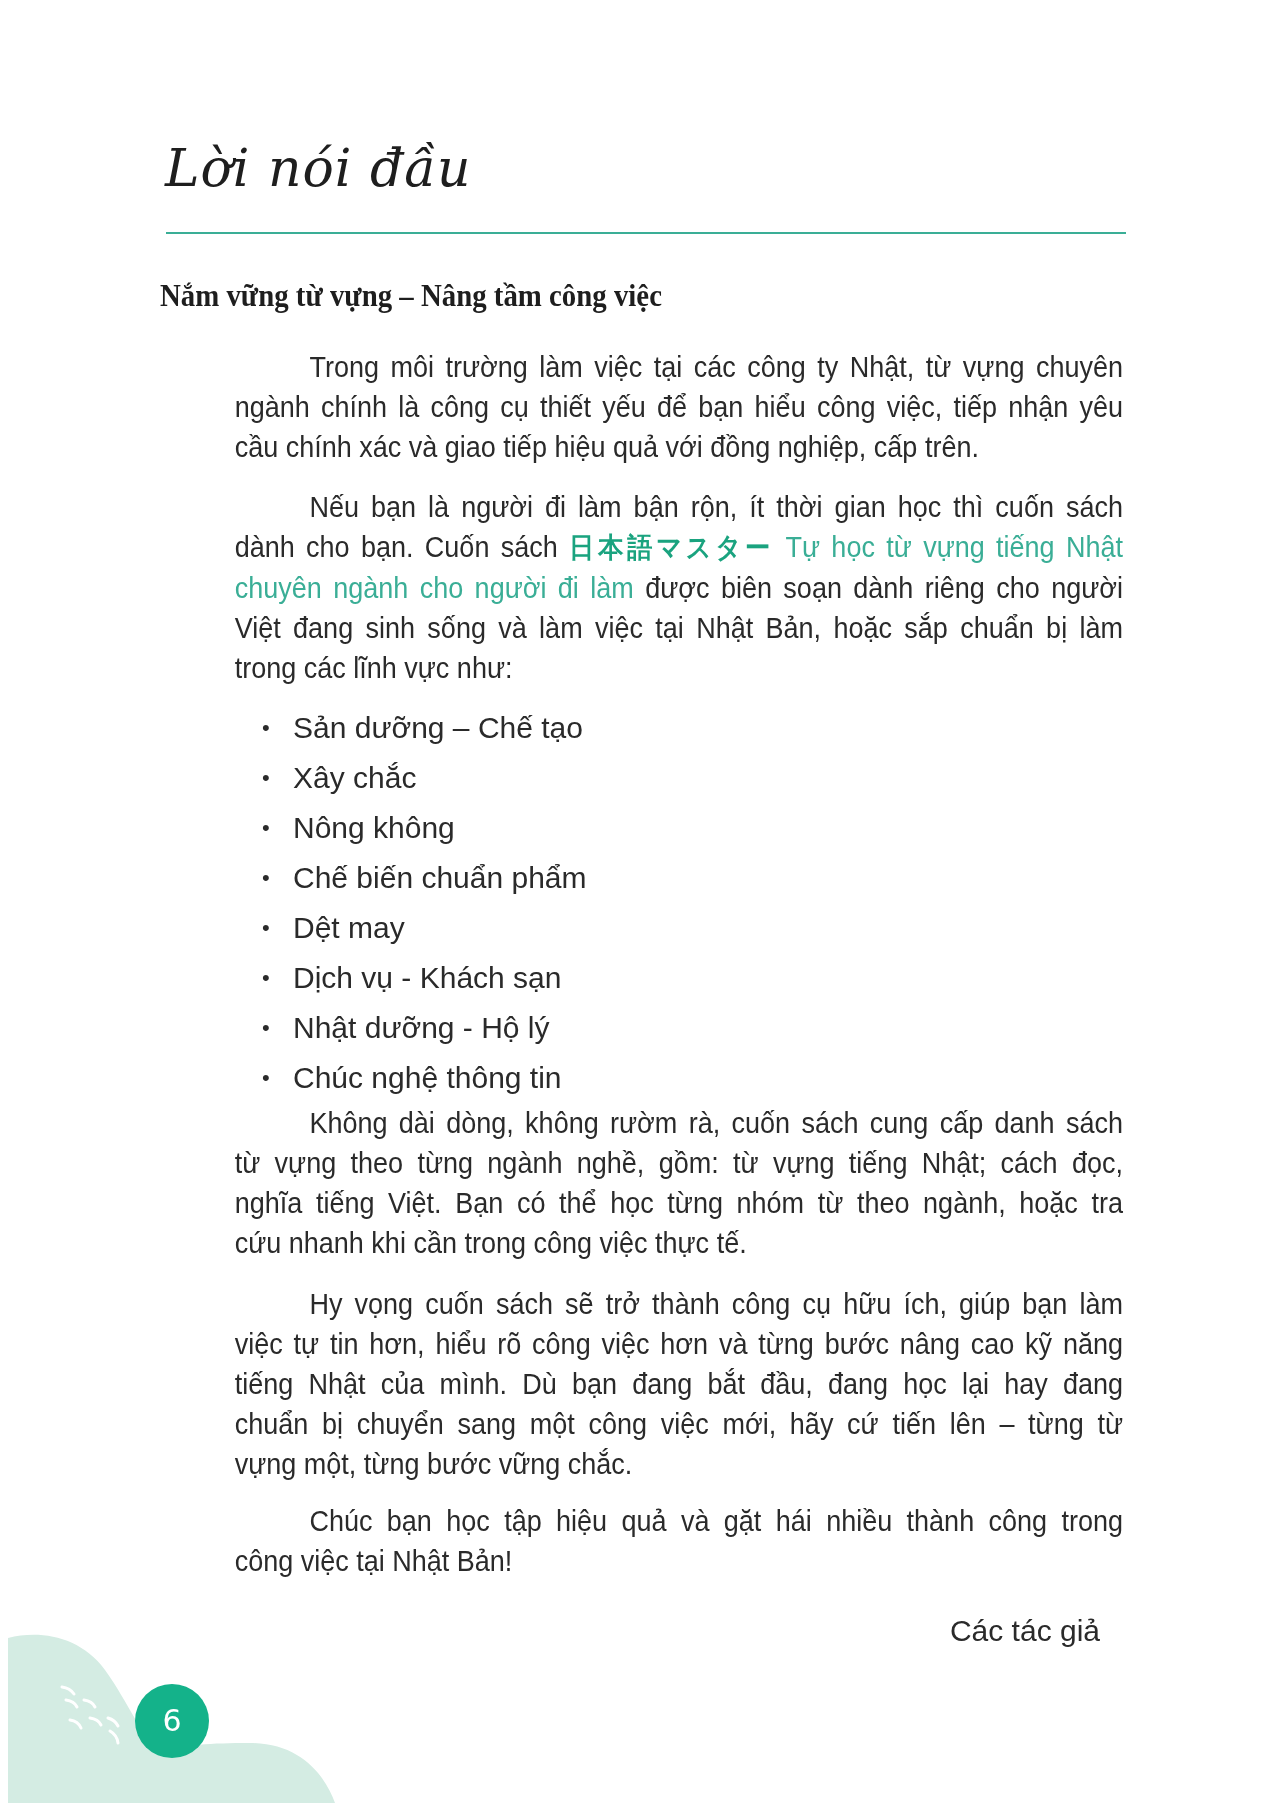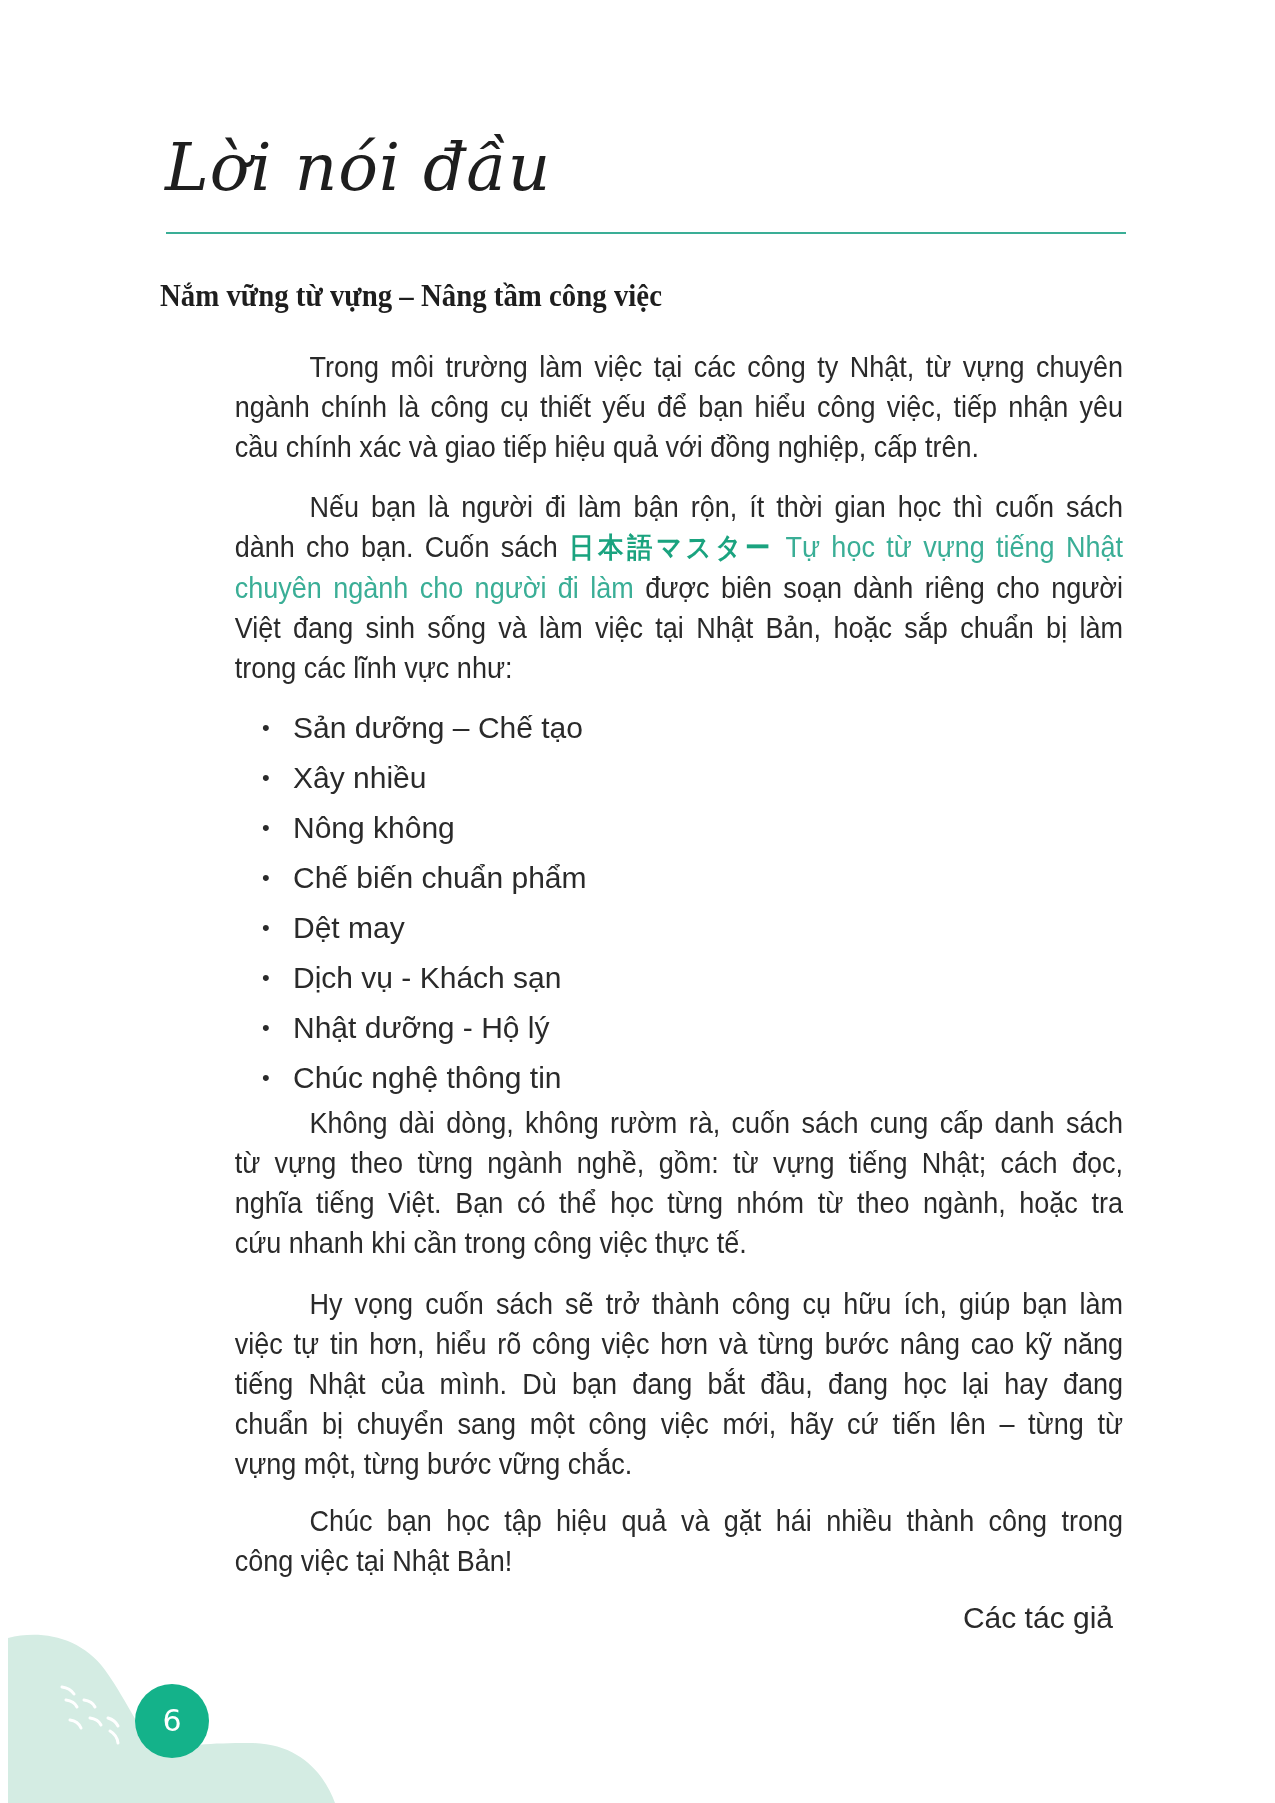--- a/index.html
+++ b/index.html
@@ -1,21 +1,21 @@
 <!DOCTYPE html>
 <html><head>
 <meta charset="utf-8">
 <style>
   html, body { margin: 0; padding: 0; background: #ffffff; }
   body { width: 1275px; height: 1803px; position: relative; overflow: hidden; }
   .page { position: absolute; left: 0; top: 0; width: 1275px; height: 1803px; background: #fff; }
   .title {
     position: absolute; left: 165px; top: 128px;
     font-family: "DejaVu Serif", serif; font-style: italic; font-weight: normal;
-    font-size: 66px; line-height: 80px; color: #1e1e1e; letter-spacing: 1px;
+    font-size: 52px; line-height: 80px; color: #1e1e1e; letter-spacing: 1px;
     margin: 0; white-space: nowrap;
   }
   .rule { position: absolute; left: 166px; top: 232px; width: 960px; height: 2px; background: #3aae96; }
   .heading {
     position: absolute; left: 160px; top: 277px;
     font-family: "Liberation Serif", serif; font-weight: bold;
     font-size: 31px; line-height: 38px; color: #1e1e1e; margin: 0; white-space: nowrap;
     transform: scaleX(0.93); transform-origin: left center;
   }
   .body-text {
@@ -27,21 +27,21 @@
     transform: scaleX(0.9); transform-origin: left top;
   }
   .line { display: block; white-space: nowrap; text-align: justify; text-align-last: justify; }
   .line.last { text-align-last: left; }
   .line.indent { padding-left: 83px; }
   .accent-jp { color: #1aa37f; font-weight: bold; font-family: "DejaVu Sans", sans-serif; font-size: 28px; }
   .accent { color: #3aae96; }
   .list { position: absolute; left: 258px; top: 703px; margin: 0; padding: 0; list-style: none; }
   .list-item { position: relative; height: 50px; line-height: 50px; padding-left: 35px; white-space: nowrap; }
   .bullet { position: absolute; left: 4px; top: 0; font-size: 22px; color: #2a2a2a; }
-  .signature { position: absolute; right: 162px; top: 1598px; line-height: 40px; white-space: nowrap; margin: 0; }
+  .signature { position: absolute; right: 162px; top: 1598px; line-height: 40px; white-space: nowrap; margin: 13px; }
   .deco { position: absolute; left: 0; top: 1600px; width: 400px; height: 203px; }
   .page-num {
     position: absolute; left: 135px; top: 1684px; width: 74px; height: 74px; border-radius: 50%;
     background: #14b28a; color: #ffffff; text-align: center; line-height: 74px;
     font-family: "DejaVu Sans", sans-serif; font-size: 30px;
   }
 </style>
 </head>
 <body>
 
@@ -61,21 +61,21 @@
   <p class="para body-text" style="top:487px;">
     <span class="line indent">Nếu bạn là người đi làm bận rộn, ít thời gian học thì cuốn sách</span>
     <span class="line"><span>dành cho bạn. Cuốn sách </span><span class="accent-jp">日本語マスター</span><span class="accent"> Tự học từ vựng tiếng Nhật</span></span>
     <span class="line"><span class="accent">chuyên ngành cho người đi làm</span><span> được biên soạn dành riêng cho người</span></span>
     <span class="line">Việt đang sinh sống và làm việc tại Nhật Bản, hoặc sắp chuẩn bị làm</span>
     <span class="line last">trong các lĩnh vực như:</span>
   </p>
 
   <ul class="list body-text">
     <li class="list-item"><span class="bullet">•</span><span>Sản dưỡng – Chế tạo</span></li>
-    <li class="list-item"><span class="bullet">•</span><span>Xây nhiều</span></li>
+    <li class="list-item"><span class="bullet">•</span><span>Xây chắc</span></li>
     <li class="list-item"><span class="bullet">•</span><span>Nông không</span></li>
     <li class="list-item"><span class="bullet">•</span><span>Chế biến chuẩn phẩm</span></li>
     <li class="list-item"><span class="bullet">•</span><span>Dệt may</span></li>
     <li class="list-item"><span class="bullet">•</span><span>Dịch vụ - Khách sạn</span></li>
     <li class="list-item"><span class="bullet">•</span><span>Nhật dưỡng - Hộ lý</span></li>
     <li class="list-item"><span class="bullet">•</span><span>Chúc nghệ thông tin</span></li>
   </ul>
 
   <p class="para body-text" style="top:1103px;">
     <span class="line indent">Không dài dòng, không rườm rà, cuốn sách cung cấp danh sách</span>

